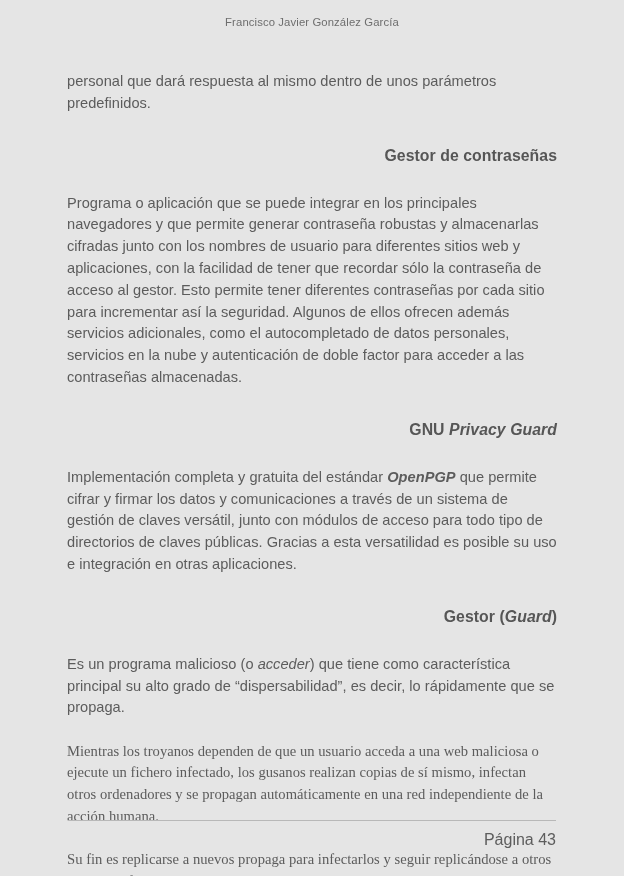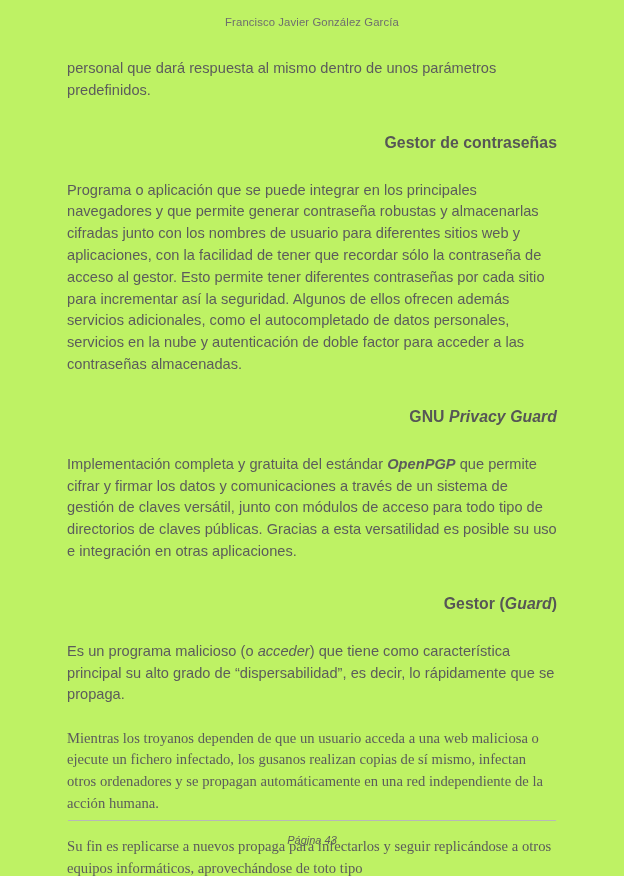--- a/index.html
+++ b/index.html
@@ -12,21 +12,21 @@
     background: #ffffff;
     font-family: "Liberation Sans", sans-serif;
     -webkit-font-smoothing: antialiased;
     overflow: hidden;
   }
 
   .page {
     position: relative;
     width: 624px;
     height: 876px;
-    background: #bef264;
+    background: #e5e5e5;
     box-sizing: border-box;
   }
 
   
   .page-header {
     position: absolute;
     top: 14px;
     left: 0;
     width: 624px;
     text-align: center;
@@ -38,21 +38,21 @@
 
   
   .content {
     position: absolute;
     top: 58px;
     left: 67px;
     width: 490px;
   }
 
   p.body-text {
-    margin: 0 0 0 0;
+    margin: 13px 0 0 0;
     font-size: 14.6px;
     line-height: 21.8px;
     color: #5c5c5c;
     text-align: left;
     letter-spacing: 0.002em;
   }
 
   p.body-text + p.body-text {
     margin-top: 21.5px;
     font-family: Liberation Serif, serif;
@@ -91,24 +91,23 @@
   }
 
   .footer-rule {
     width: 100%;
     height: 1px;
     background: #b8b8b8;
     margin: 0 0 11px 0;
   }
 
   .footer-page-number {
-    text-align: center;
-    font-size: 11px;
+    text-align: right;
+    font-size: 16px;
     line-height: 16px;
-    font-style: italic;
     color: #5d5d5d;
   }
 </style>
 </head>
 <body>
 
 <div class="page">
 
   <div class="page-header">Francisco Javier González García</div>
 

